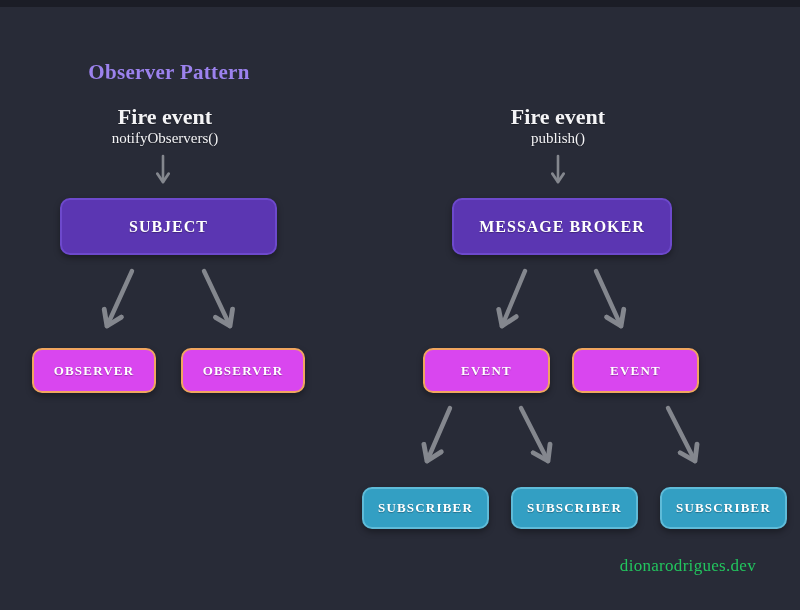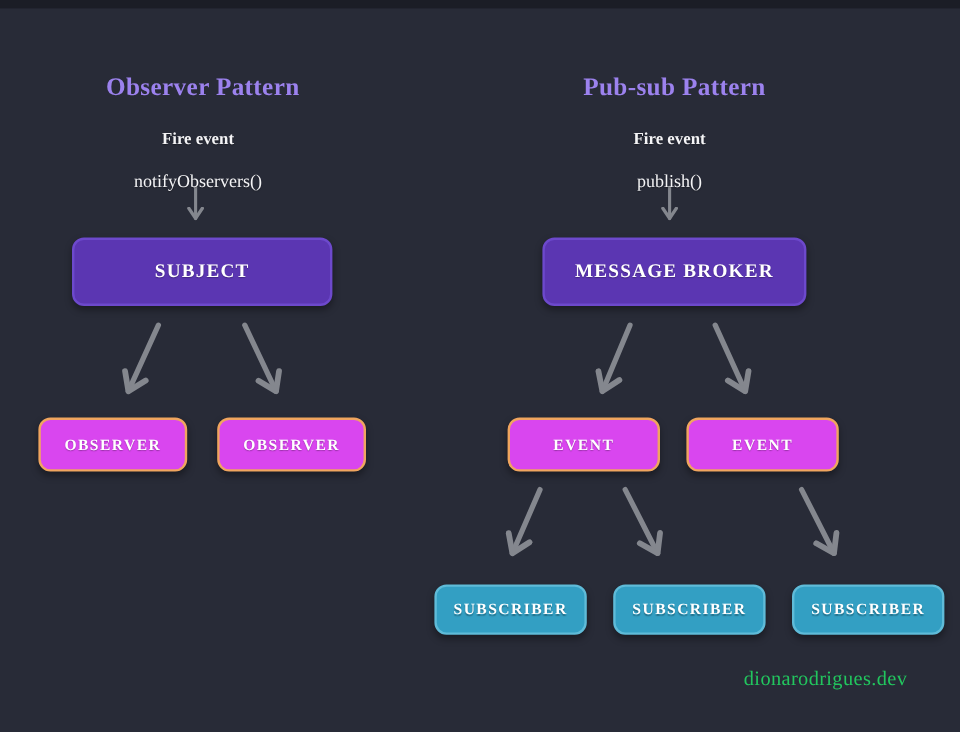--- a/index.html
+++ b/index.html
@@ -20,29 +20,29 @@
   .abs { position: absolute; }
   .col-title {
     font-size: 21px;
     font-weight: bold;
     color: #9c82ee;
     text-align: center;
     letter-spacing: 0.3px;
   }
   .fire-block { text-align: center; color: #f4f4f6; }
   .fire-label {
-    font-size: 14px;
+    font-size: 22px;
     font-weight: bold;
     line-height: 20px;
     text-shadow: 0 1px 1px rgba(0,0,0,0.35);
   }
   .fire-method {
     font-size: 15px;
     line-height: 18px;
-    margin-top: 16px;
+    margin-top: 2px;
     text-shadow: 0 1px 1px rgba(0,0,0,0.35);
   }
   .node {
     position: absolute;
     display: flex;
     align-items: center;
     justify-content: center;
     color: #ffffff;
     font-weight: bold;
     border-radius: 10px;
@@ -113,21 +113,20 @@
   <div class="abs fire-block" style="left:65px; top:107px; width:200px;">
     <div class="fire-label">Fire event</div>
     <div class="fire-method">notifyObservers()</div>
   </div>
 
   <div class="node node-purple" style="left:60px; top:198px; width:217px; height:57px;">SUBJECT</div>
 
   <div class="node node-orange" style="left:32px; top:348px; width:124px; height:45px;">OBSERVER</div>
   <div class="node node-orange" style="left:181px; top:348px; width:124px; height:45px;">OBSERVER</div>
 
-  <div class="abs col-title" style="left:452px; top:60px; width:220px;">Pub-sub Pattern</div>
 
   <div class="abs fire-block" style="left:458px; top:107px; width:200px;">
     <div class="fire-label">Fire event</div>
     <div class="fire-method">publish()</div>
   </div>
 
   <div class="node node-purple" style="left:452px; top:198px; width:220px; height:57px;">MESSAGE BROKER</div>
 
   <div class="node node-orange" style="left:423px; top:348px; width:127px; height:45px;">EVENT</div>
   <div class="node node-orange" style="left:572px; top:348px; width:127px; height:45px;">EVENT</div>

